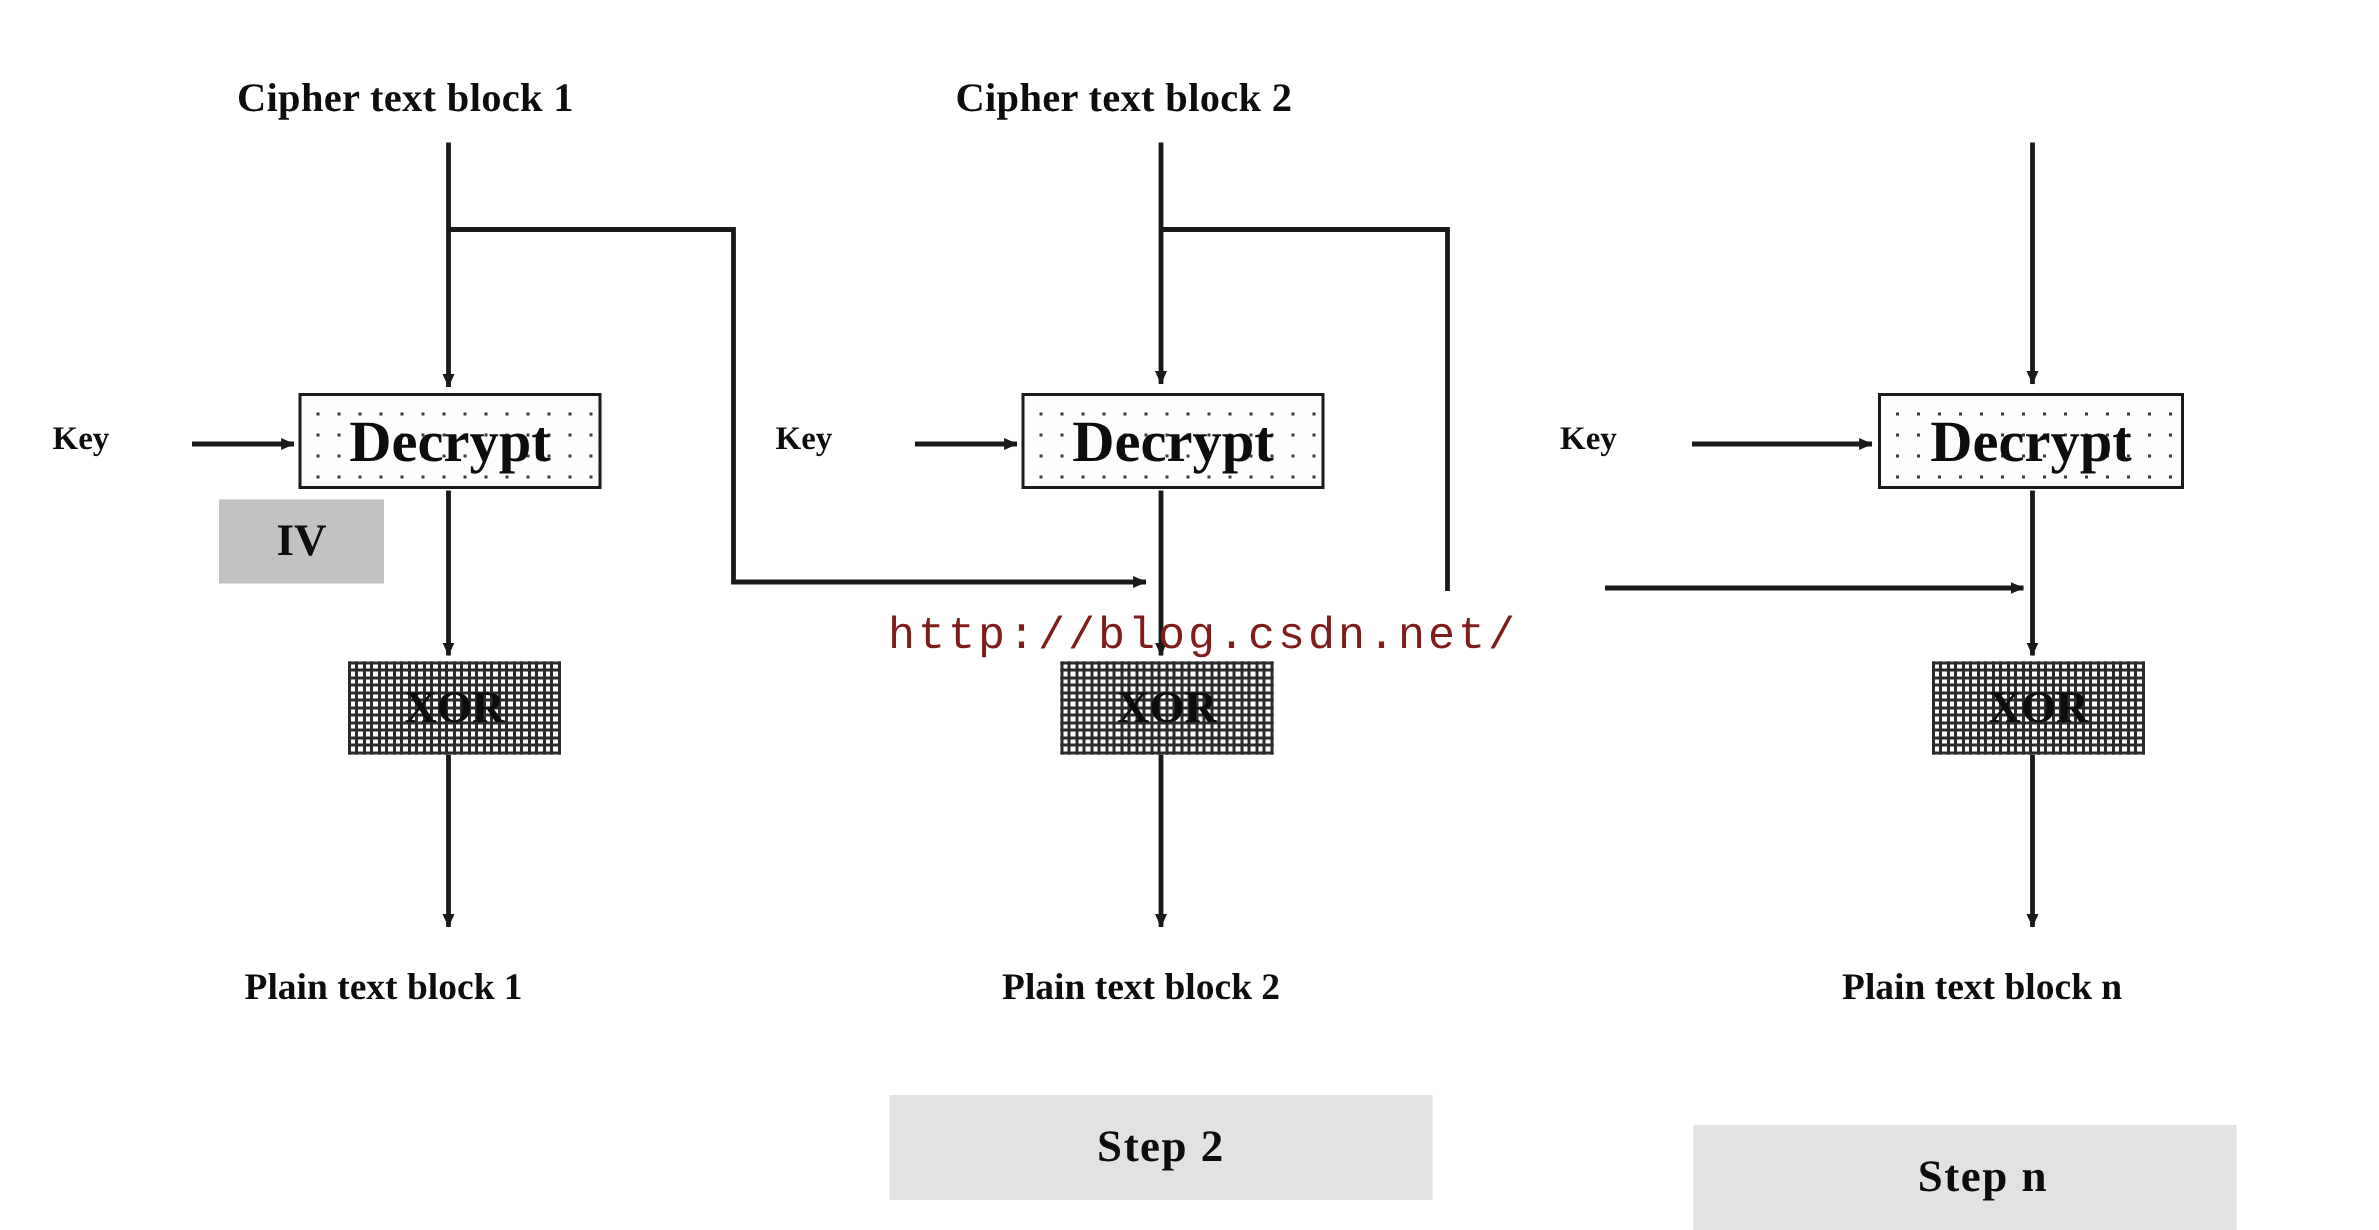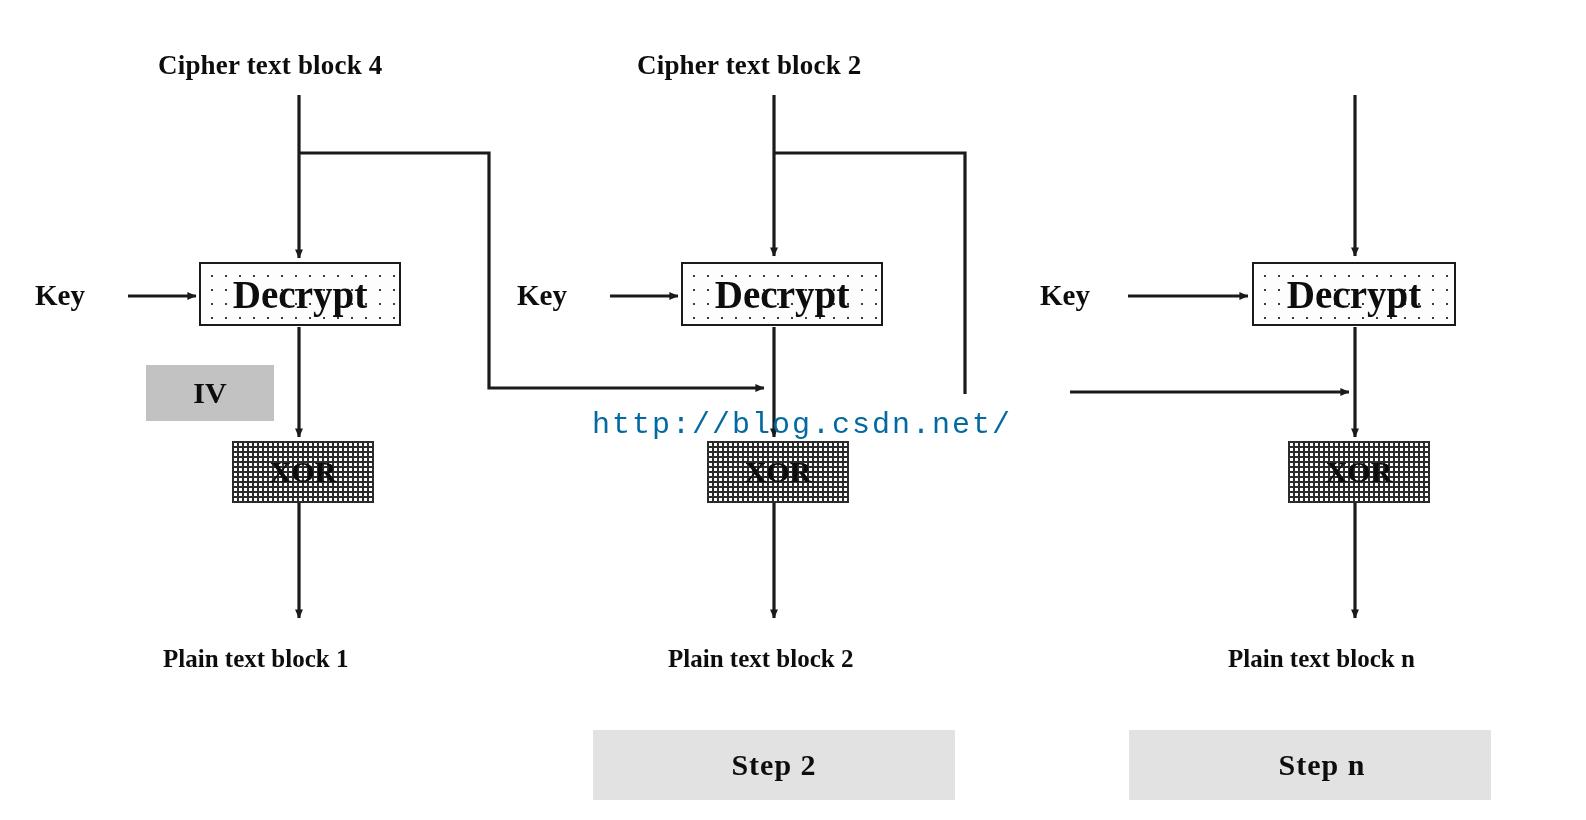--- a/index.html
+++ b/index.html
@@ -1,37 +1,37 @@
 <!DOCTYPE html>
 <html><head>
 <meta charset="utf-8">
 <style>
   html,body{margin:0;padding:0;background:#ffffff;}
   body{font-family:"Liberation Serif", serif;}
   #stage{position:relative;width:1586px;height:820px;background:#ffffff;overflow:hidden;}
   #wires{position:absolute;left:0;top:0;width:1586px;height:820px;}
   .lbl{position:absolute;font-family:"Liberation Serif", serif;font-weight:bold;color:#0d0d0d;white-space:nowrap;}
   .toplbl{font-size:27px;letter-spacing:.2px;}
-  .keylbl{font-size:29px;font-family:Liberation Serif, serif;}
+  .keylbl{font-size:22px;font-family:Liberation Serif, serif;}
   .botlbl{font-size:25px;}
   .box{position:absolute;box-sizing:border-box;display:flex;align-items:center;justify-content:center;
        font-family:"Liberation Serif", serif;font-weight:bold;color:#0d0d0d;white-space:nowrap;}
   .decrypt{border:2px solid #1a1a1a;background-color:#fdfdfd;font-size:39px;
      background-image:radial-gradient(#3a3a3a 1.2px, transparent 1.3px);
      background-size:14px 14px;background-position:4px 5px;}
   .xor{font-size:30px;background-color:#fcfcfc;
      background-image:
        repeating-linear-gradient(to right, #2b2b2b 0 2px, transparent 2px 5px),
        repeating-linear-gradient(to bottom, #2b2b2b 0 2px, transparent 2px 5px);
      background-size:100% 2px, 2px 100%;
      background-repeat:repeat-y, repeat-x;
      background-position:0 0, 0 0;}
   .iv{background:#c2c2c2;font-size:30px;}
   .step{background:#e2e2e2;font-size:30px;letter-spacing:1px;}
-  .watermark{position:absolute;font-family:"Liberation Mono", monospace;font-size:30px;color:#0369a1;
+  .watermark{position:absolute;font-family:"Liberation Mono", monospace;font-size:30px;color:#7f1d1d;
        letter-spacing:2px;white-space:nowrap;}
 </style>
 </head>
 <body>
 
 <div id="stage">
 
   <svg id="wires" viewBox="0 0 1586 820" xmlns="http://www.w3.org/2000/svg">
     <defs>
       <marker id="ah" markerWidth="10" markerHeight="10" refX="8.6" refY="4" orient="auto" markerUnits="userSpaceOnUse">
@@ -67,27 +67,27 @@
       <path d="M1128,296 L1248,296" marker-end="url(#ah)"></path>
 
       <path d="M1355,327 L1355,437" marker-end="url(#ah)"></path>
 
       <path d="M1355,502 L1355,618" marker-end="url(#ah)"></path>
     </g>
   </svg>
 
   <div class="watermark" style="left:592px; top:408px;">http://blog.csdn.net/</div>
 
-  <div class="lbl toplbl" style="left:158px; top:50px;">Cipher text block 4</div>
+  <div class="lbl toplbl" style="left:158px; top:50px;">Cipher text block 1</div>
 
   <div class="lbl keylbl" style="left:35px; top:279px;">Key</div>
 
   <div class="box decrypt" style="left:199px; top:262px; width:202px; height:64px;">Decrypt</div>
 
-  <div class="box iv" style="left:146px; top:365px; width:128px; height:56px;text-align:center;">IV</div>
+  <div class="box iv" style="left:146px; top:333px; width:110px; height:56px;text-align:center;">IV</div>
 
   <div class="box xor" style="left:232px; top:441px; width:142px; height:62px;">XOR</div>
 
   <div class="lbl botlbl" style="left:163px; top:645px;">Plain text block 1</div>
 
 
   <div class="lbl toplbl" style="left:637px; top:50px;">Cipher text block 2</div>
 
   <div class="lbl keylbl" style="left:517px; top:279px;">Key</div>
 
@@ -101,15 +101,15 @@
 
 
   <div class="lbl keylbl" style="left:1040px; top:279px;">Key</div>
 
   <div class="box decrypt" style="left:1252px; top:262px; width:204px; height:64px;">Decrypt</div>
 
   <div class="box xor" style="left:1288px; top:441px; width:142px; height:62px;">XOR</div>
 
   <div class="lbl botlbl" style="left:1228px; top:645px;">Plain text block n</div>
 
-  <div class="box step" style="left:1129px; top:730px; width:362px; height:70px;padding-left:24px;">Step n</div>
+  <div class="box step" style="left:1129px; top:750px; width:362px; height:70px;padding-left:24px;">Step n</div>
 
 </div>
 
 </body></html>

